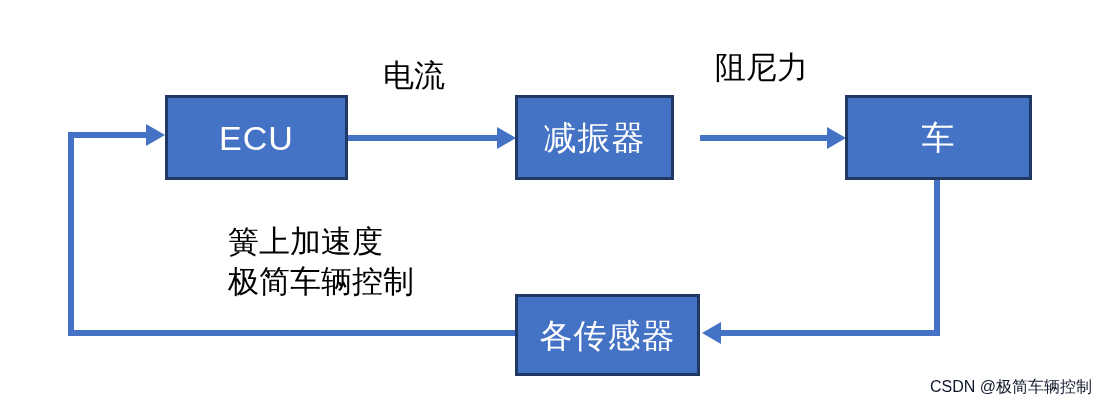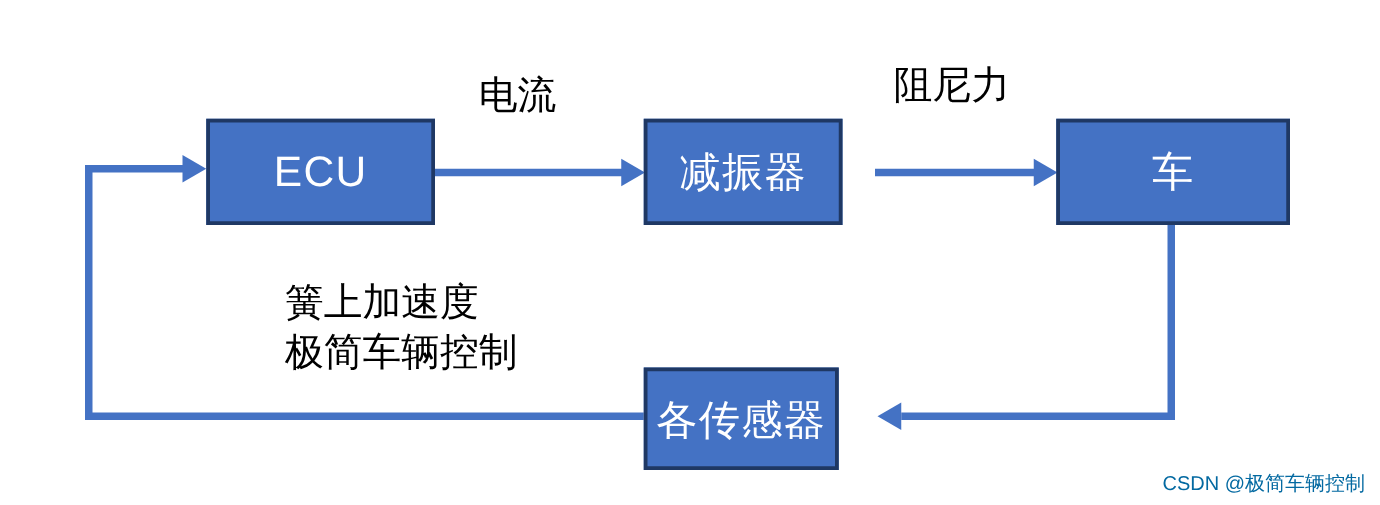--- a/index.html
+++ b/index.html
@@ -30,21 +30,21 @@
     letter-spacing: 1px;
     line-height: 1;
   }
   .block-label {
     display: block;
     white-space: nowrap;
   }
   .blk-ecu   { left: 165px; top: 95px;  width: 183px; height: 85px; font-size: 34px; }
   .blk-damper{ left: 515px; top: 95px;  width: 159px; height: 85px; font-size: 33px; }
   .blk-veh   { left: 845px; top: 95px;  width: 187px; height: 85px; font-size: 33px; }
-  .blk-sensor{ left: 515px; top: 294px; width: 156px; height: 82px; font-size: 33px; }
+  .blk-sensor{ left: 515px; top: 294px; width: 185px; height: 82px; font-size: 33px; }
 
   .edge {
     position: absolute;
     background: #4472C4;
   }
   .edge-h { height: 6px; }
   .edge-v { width: 6px; }
 
   .arrowhead {
     position: absolute;
@@ -70,21 +70,21 @@
     white-space: nowrap;
   }
   .lbl-current  { left: 383px; top: 56px; }
   .lbl-damping  { left: 715px; top: 48px; }
   .lbl-feedback { left: 228px; top: 222px; }
 
   .watermark {
     position: absolute;
     right: 12px;
     bottom: 6px;
-    color: #0369a1;
+    color: #0f172a;
     font-size: 16px;
     white-space: nowrap;
   }
 </style>
 </head>
 <body>
 
 <div id="canvas">
 
   <div class="edge edge-h" style="left:348px; top:135px; width:150px;"></div>

